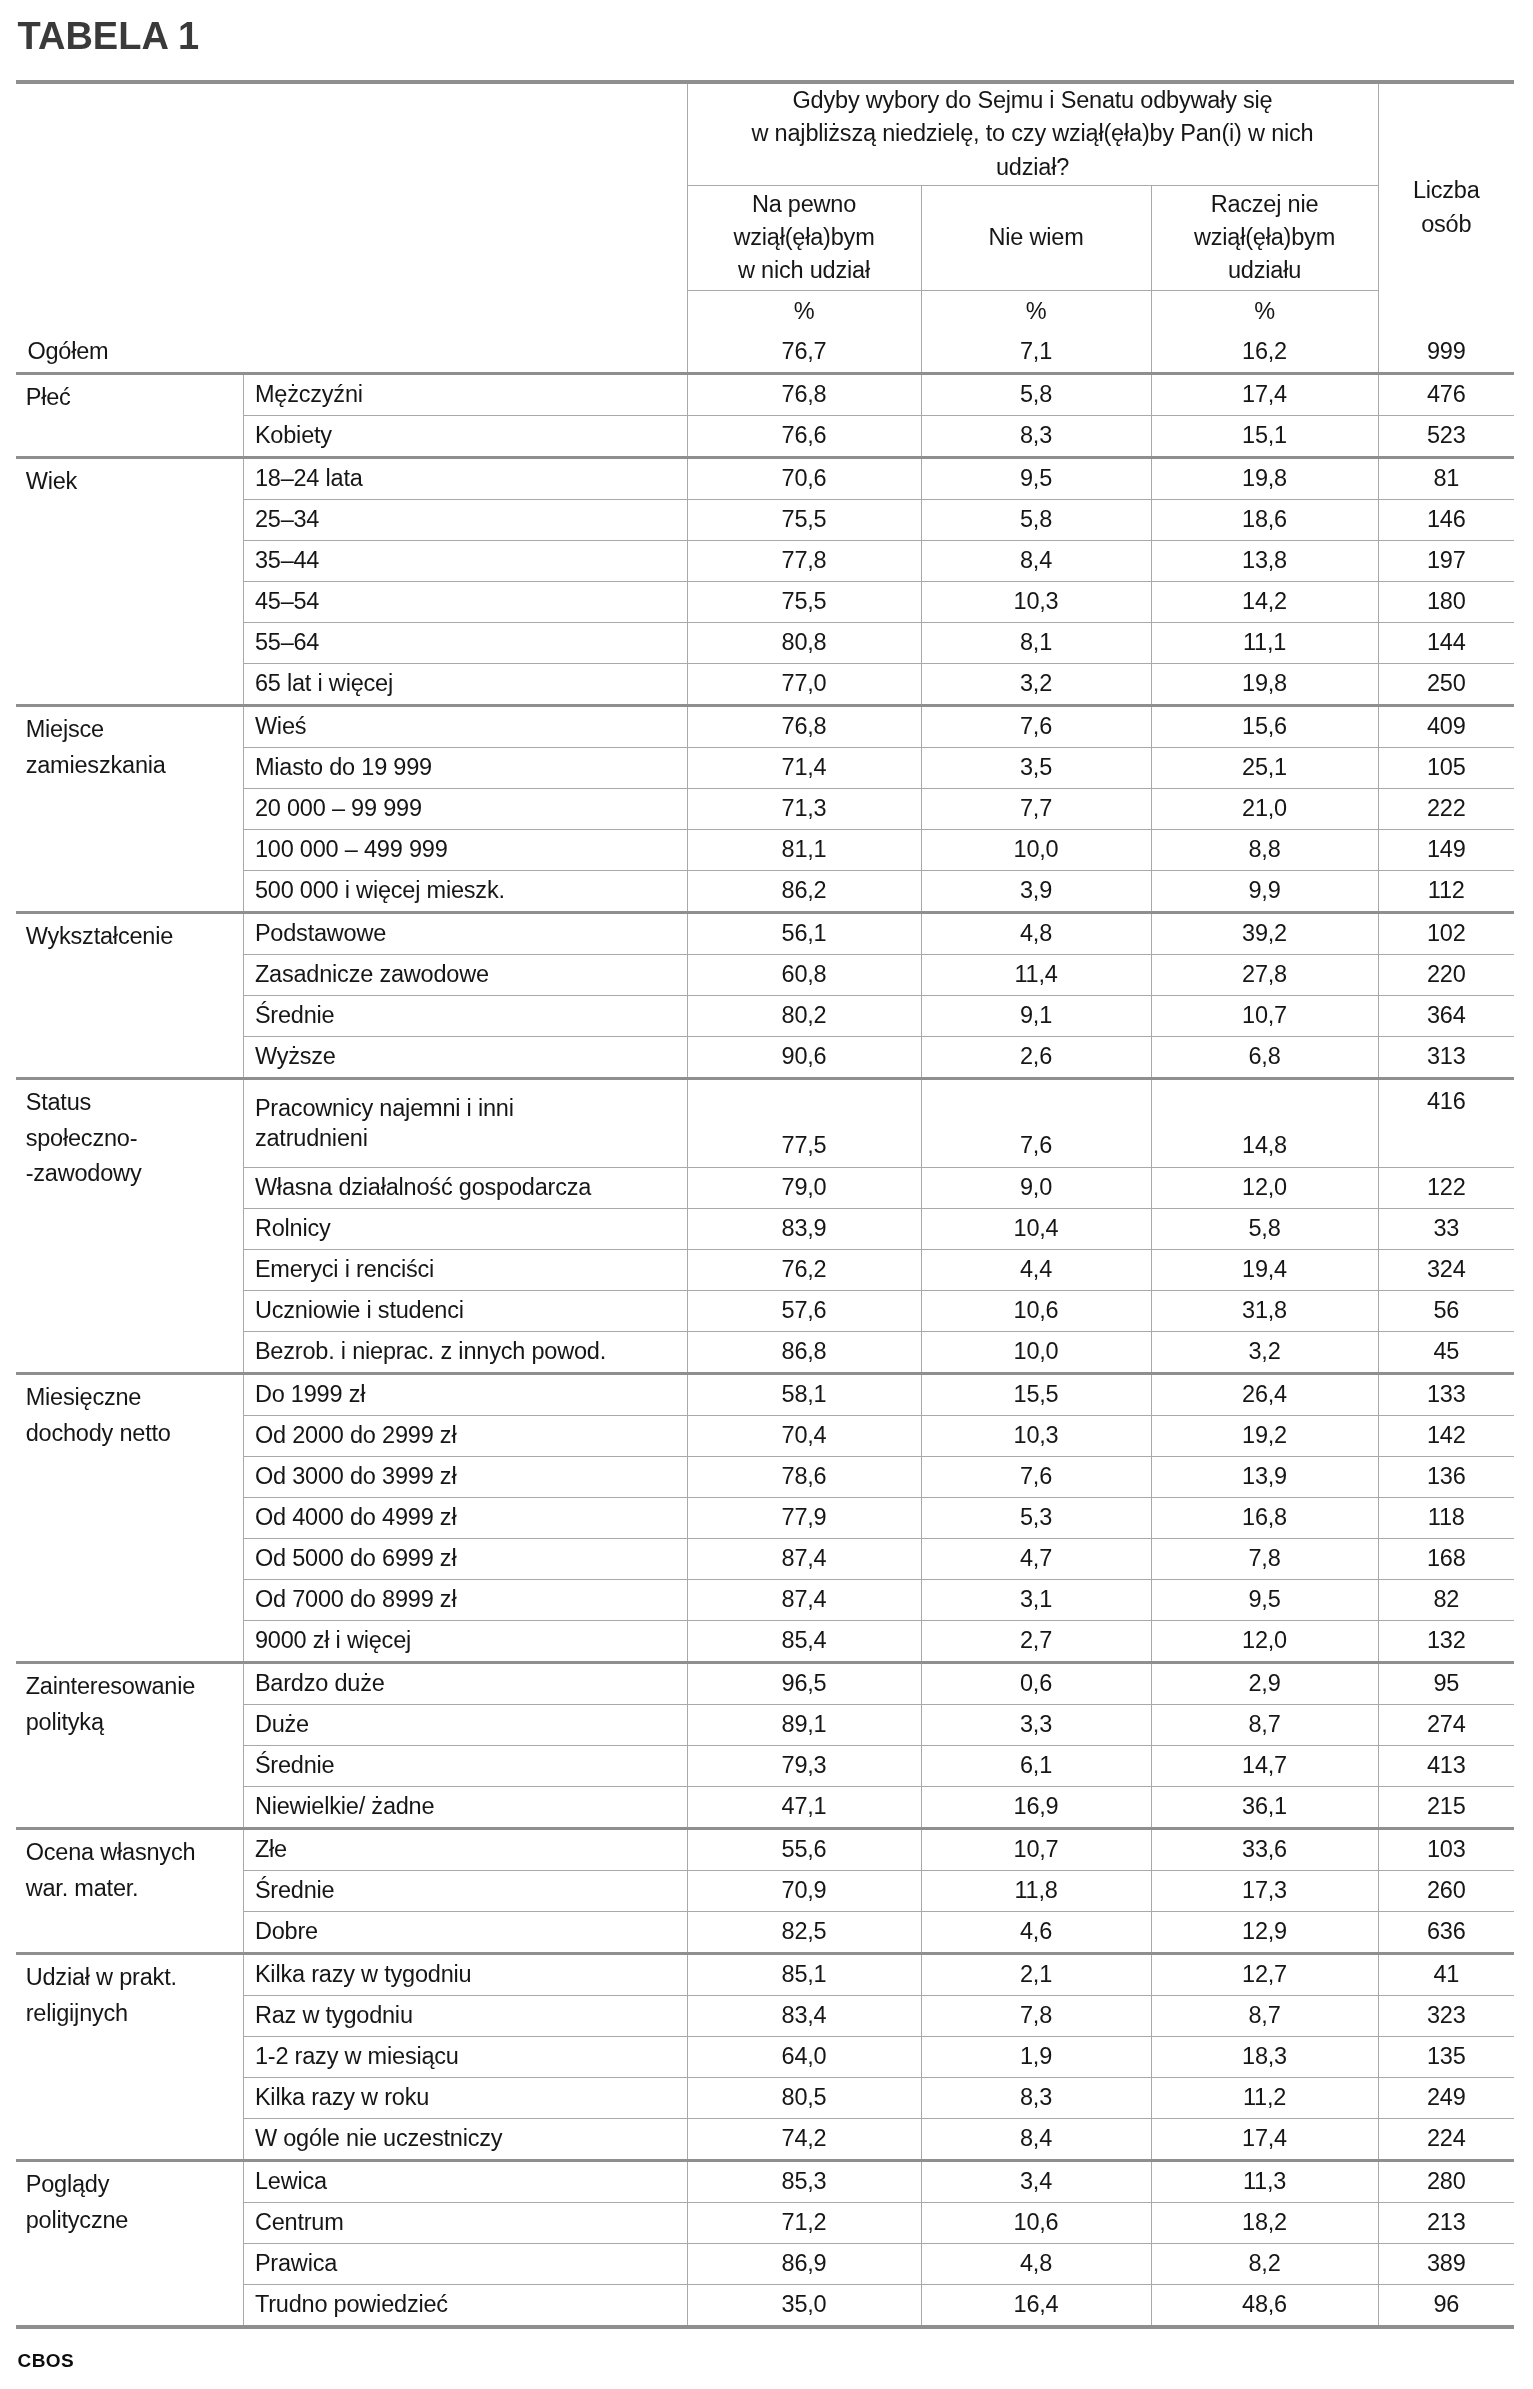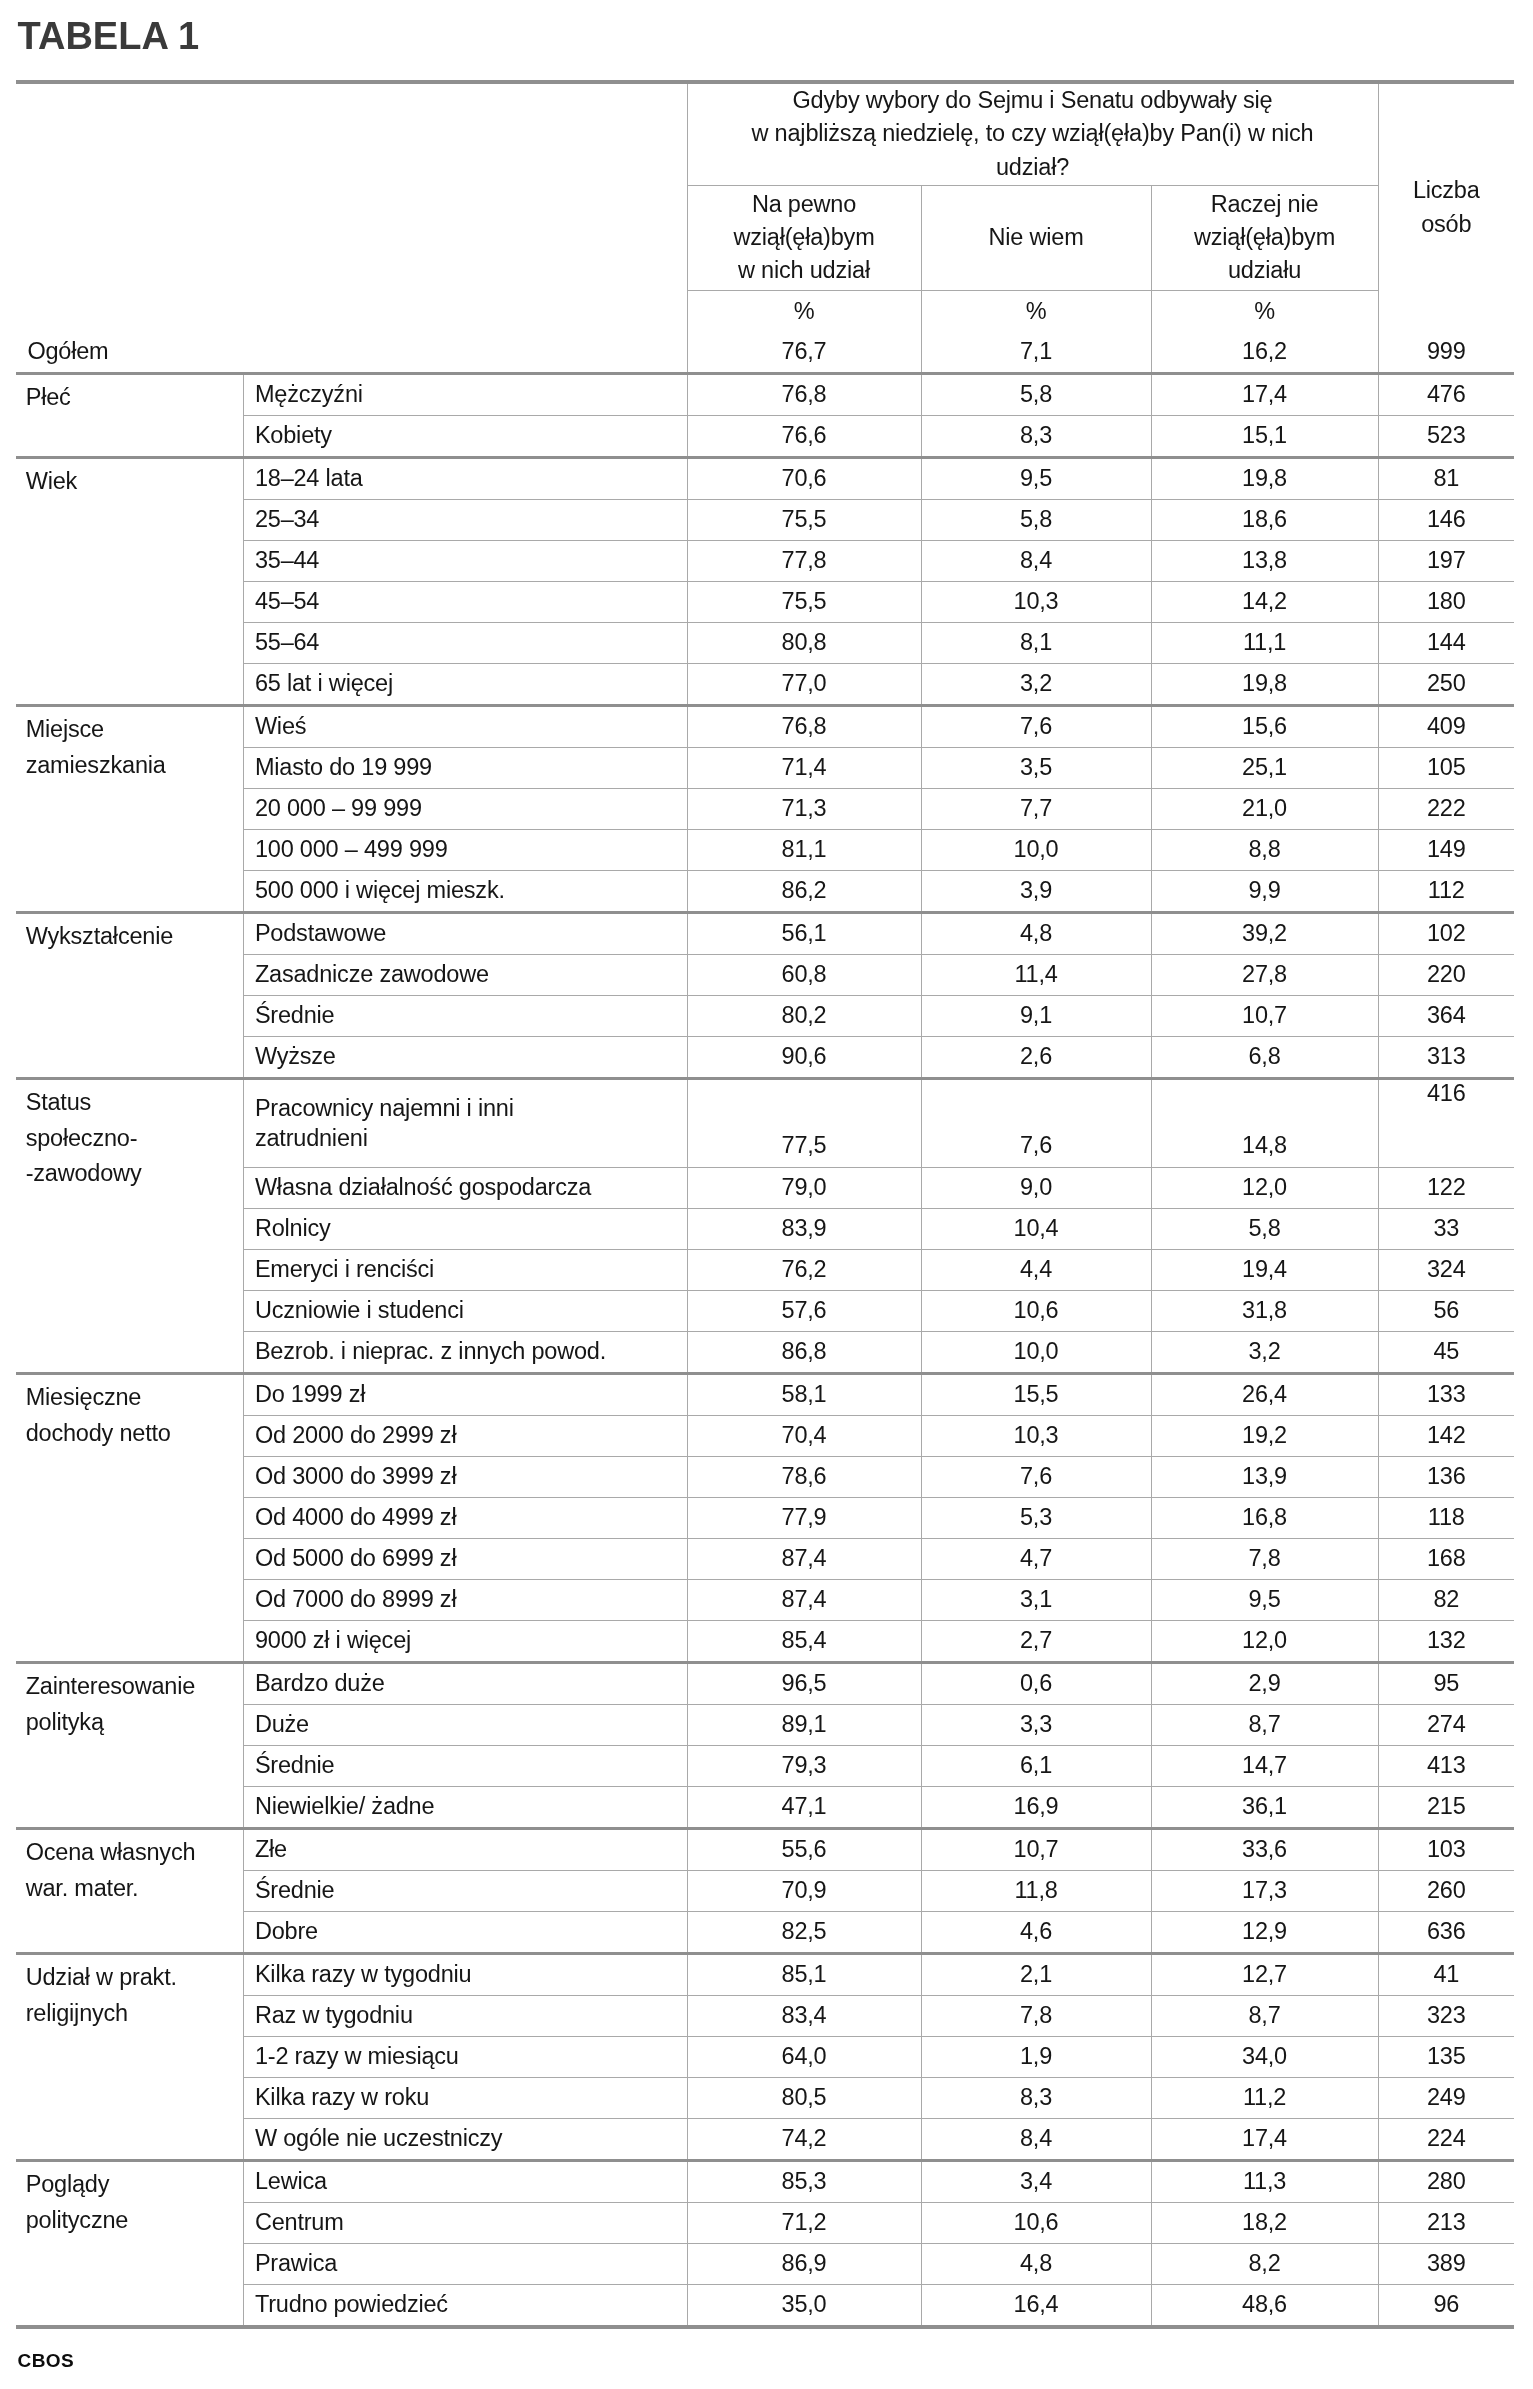--- a/index.html
+++ b/index.html
@@ -52,21 +52,21 @@
   }
   td.lbl {
     text-align:left; padding-left:11.4px; padding-right:8px;
     white-space:pre-line; line-height:1.3;
   }
   td.val { text-align:center; }
   td.cnt { text-align:center; }
 
   tr.tall td { height:79px; }
   tr.tall td.val { vertical-align:bottom; padding-bottom:8px; }
-  tr.tall td.cnt { vertical-align:top;    padding-top:0; }
+  tr.tall td.cnt { vertical-align:top;    padding-top:8px; }
 
   .footer {
     font-size:19px; font-weight:bold; color:#0d0d0d;
     margin:21px 0 0 1.6px; letter-spacing:0.4px;
   }
 </style>
 </head>
 <body>
 
 <div class="page">
@@ -401,21 +401,21 @@
           <td class="lbl thin-r">Raz w tygodniu</td>
           <td class="val thin-r">83,4</td>
           <td class="val thin-r">7,8</td>
           <td class="val thin-r">8,7</td>
           <td class="cnt">323</td>
         </tr>
         <tr>
           <td class="lbl thin-r">1-2 razy w miesiącu</td>
           <td class="val thin-r">64,0</td>
           <td class="val thin-r">1,9</td>
-          <td class="val thin-r">34,0</td>
+          <td class="val thin-r">18,3</td>
           <td class="cnt">135</td>
         </tr>
         <tr>
           <td class="lbl thin-r">Kilka razy w roku</td>
           <td class="val thin-r">80,5</td>
           <td class="val thin-r">8,3</td>
           <td class="val thin-r">11,2</td>
           <td class="cnt">249</td>
         </tr>
         <tr>

